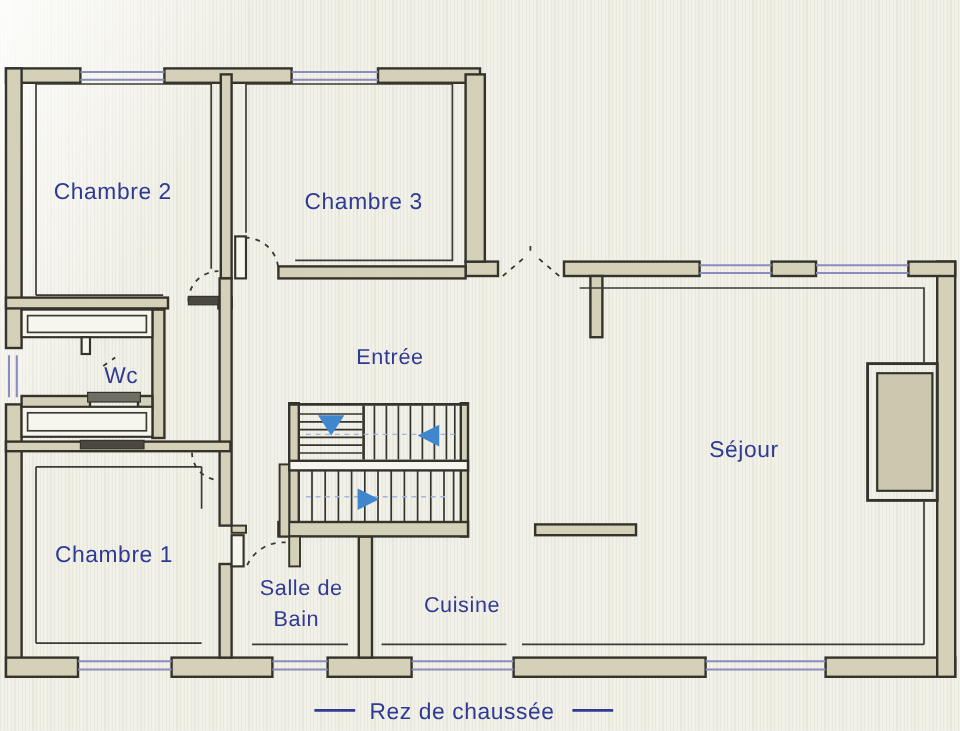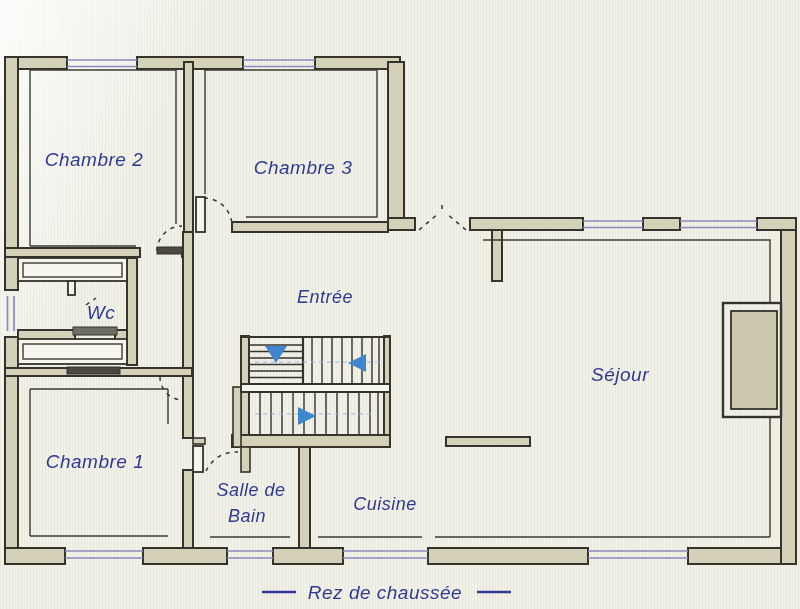--- a/index.html
+++ b/index.html
@@ -4,21 +4,21 @@
 <style>
   html,body{margin:0;padding:0;}
   body{
     width:800px;height:609px;overflow:hidden;
     background-color:#f2f1e8;
     background-image:
       linear-gradient(115deg, rgba(255,255,255,0.85) 0%, rgba(255,255,255,0) 20%),
       repeating-linear-gradient(90deg, rgba(200,198,184,0.22) 0 1px, rgba(0,0,0,0) 1px 3px);
     font-family:"Liberation Sans", sans-serif;
   }
-  .page{position:relative;width:800px;height:609px;font-style:italic;}
+  .page{position:relative;width:800px;height:609px;}
   svg{display:block;}
   .wall{fill:#d5d1b8;stroke:#34332c;stroke-width:2;}
   .wall-thin{fill:#d5d1b8;stroke:#34332c;stroke-width:1.6;}
   .darkbar{fill:#4a4841;stroke:#34332c;stroke-width:1;}
   .graybar{fill:#6f6e65;stroke:#34332c;stroke-width:1;}
   .leaf{fill:#f6f5ee;stroke:#34332c;stroke-width:1.8;}
   .win{stroke:#8b8bc0;stroke-width:1.7;fill:none;}
   .inner{stroke:#3c3b33;stroke-width:1.4;fill:none;}
   .tread{stroke:#34332c;stroke-width:1.4;fill:none;}
   .thickline{stroke:#34332c;stroke-width:2.2;fill:none;}

